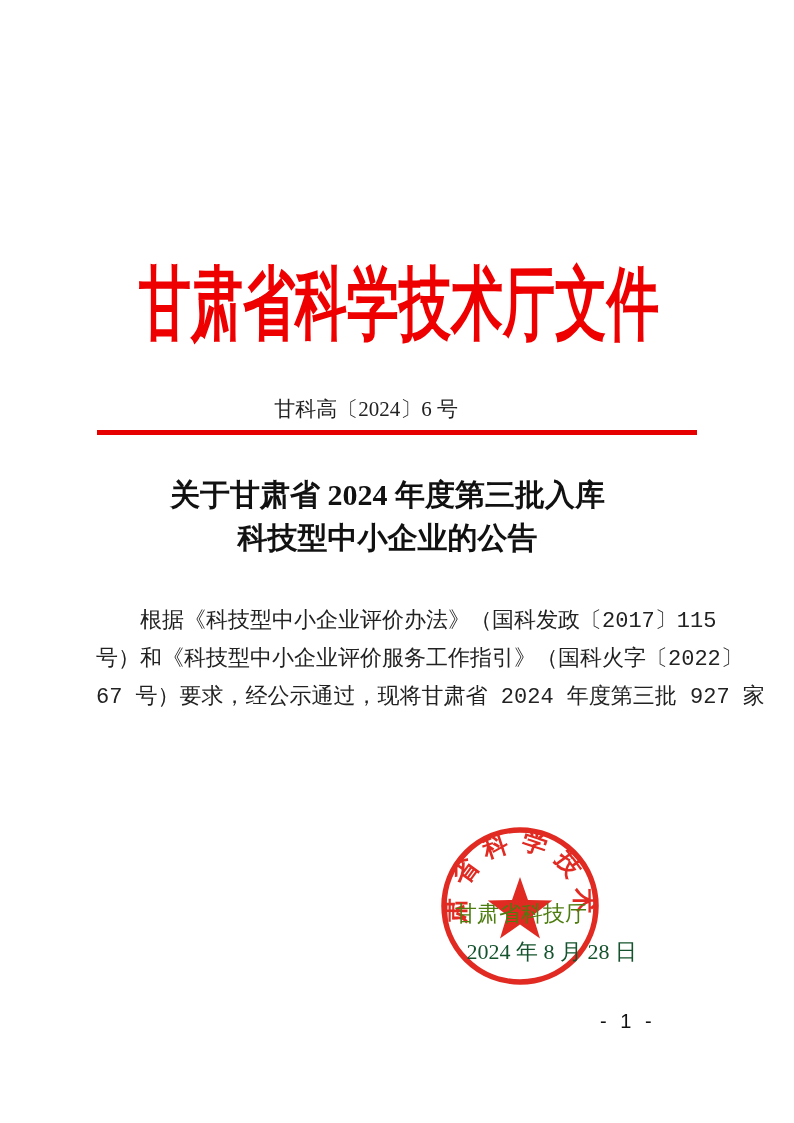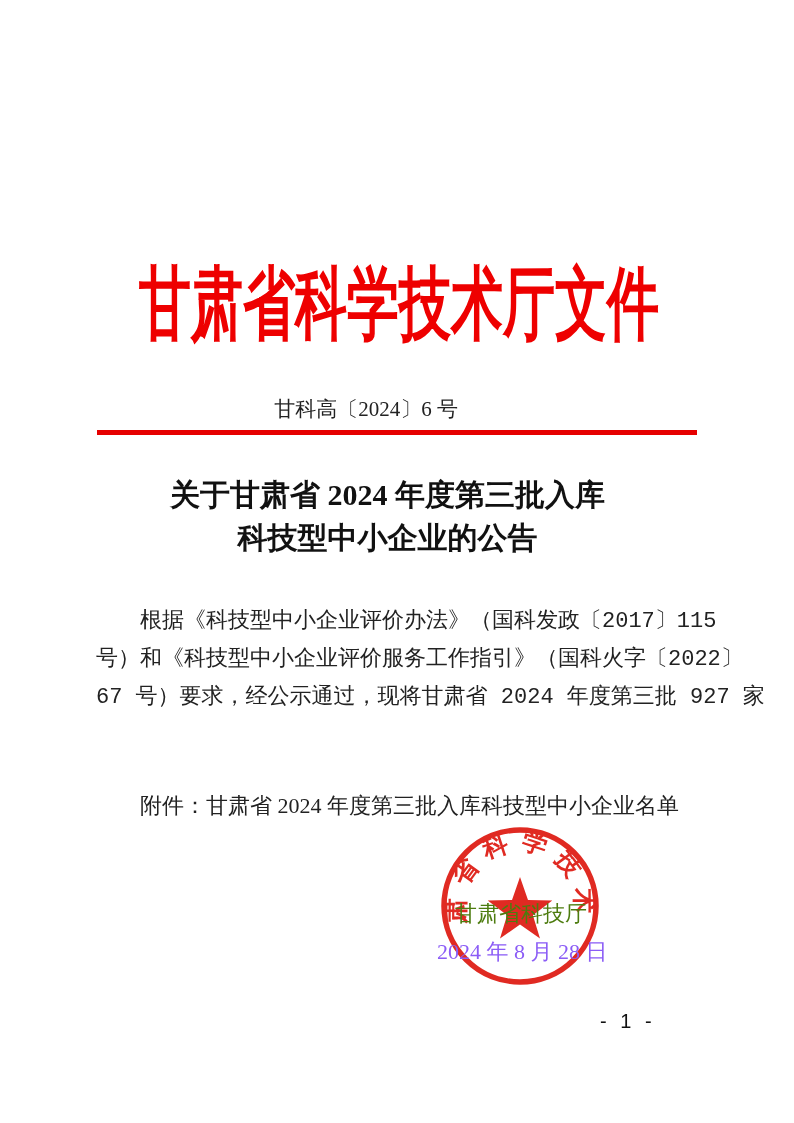--- a/index.html
+++ b/index.html
@@ -96,23 +96,23 @@
     text-align: center;
     font-size: 22px;
     color: #4d7c0f;
     z-index: 2;
   }
   .sign-date {
     position: absolute;
     top: 937px;
     left: 437px;
     width: 200px;
-    text-align: left;
+    text-align: right;
     font-size: 22px;
-    color: #8b5cf6;
+    color: #14532d;
     z-index: 2;
   }
   .page-number {
     position: absolute;
     top: 1010px;
     left: 600px;
     font-size: 20px;
     letter-spacing: 4px;
     color: #111111;
     font-family: "Liberation Sans", "DejaVu Sans", sans-serif;
@@ -140,21 +140,20 @@
     <div>关于甘肃省 2024 年度第三批入库</div>
     <div>科技型中小企业的公告</div>
   </div>
 
   <div class="body-text">
     <div class="body-line first">根据《科技型中小企业评价办法》（国科发政〔2017〕115</div>
     <div class="body-line">号）和《科技型中小企业评价服务工作指引》（国科火字〔2022〕</div>
     <div class="body-line">67 号）要求，经公示通过，现将甘肃省 2024 年度第三批 927 家</div>
   </div>
 
-  <div class="attachment">附件：甘肃省 2024 年度第三批入库科技型中小企业名单</div>
 
   <div class="seal-wrap">
     <svg width="166" height="168" viewBox="0 0 166 168">
       <circle cx="82" cy="84" r="76" fill="none" stroke="#e02a22" stroke-width="5.5"></circle>
       <polygon fill="#e02a22" points="82,55 90,78 114.3,78.5 94.9,93.2 102,116.5 82,102.6 62,116.5 69.1,93.2 49.7,78.5 74,78"></polygon>
       <path id="sealArc" d="M 36.1 116.1 A 56 56 0 1 1 127.9 116.1" fill="none"></path>
       <text class="seal-char">
         <textPath href="#sealArc" startOffset="50%" text-anchor="middle">甘肃省科学技术厅</textPath>
       </text>
     </svg>

